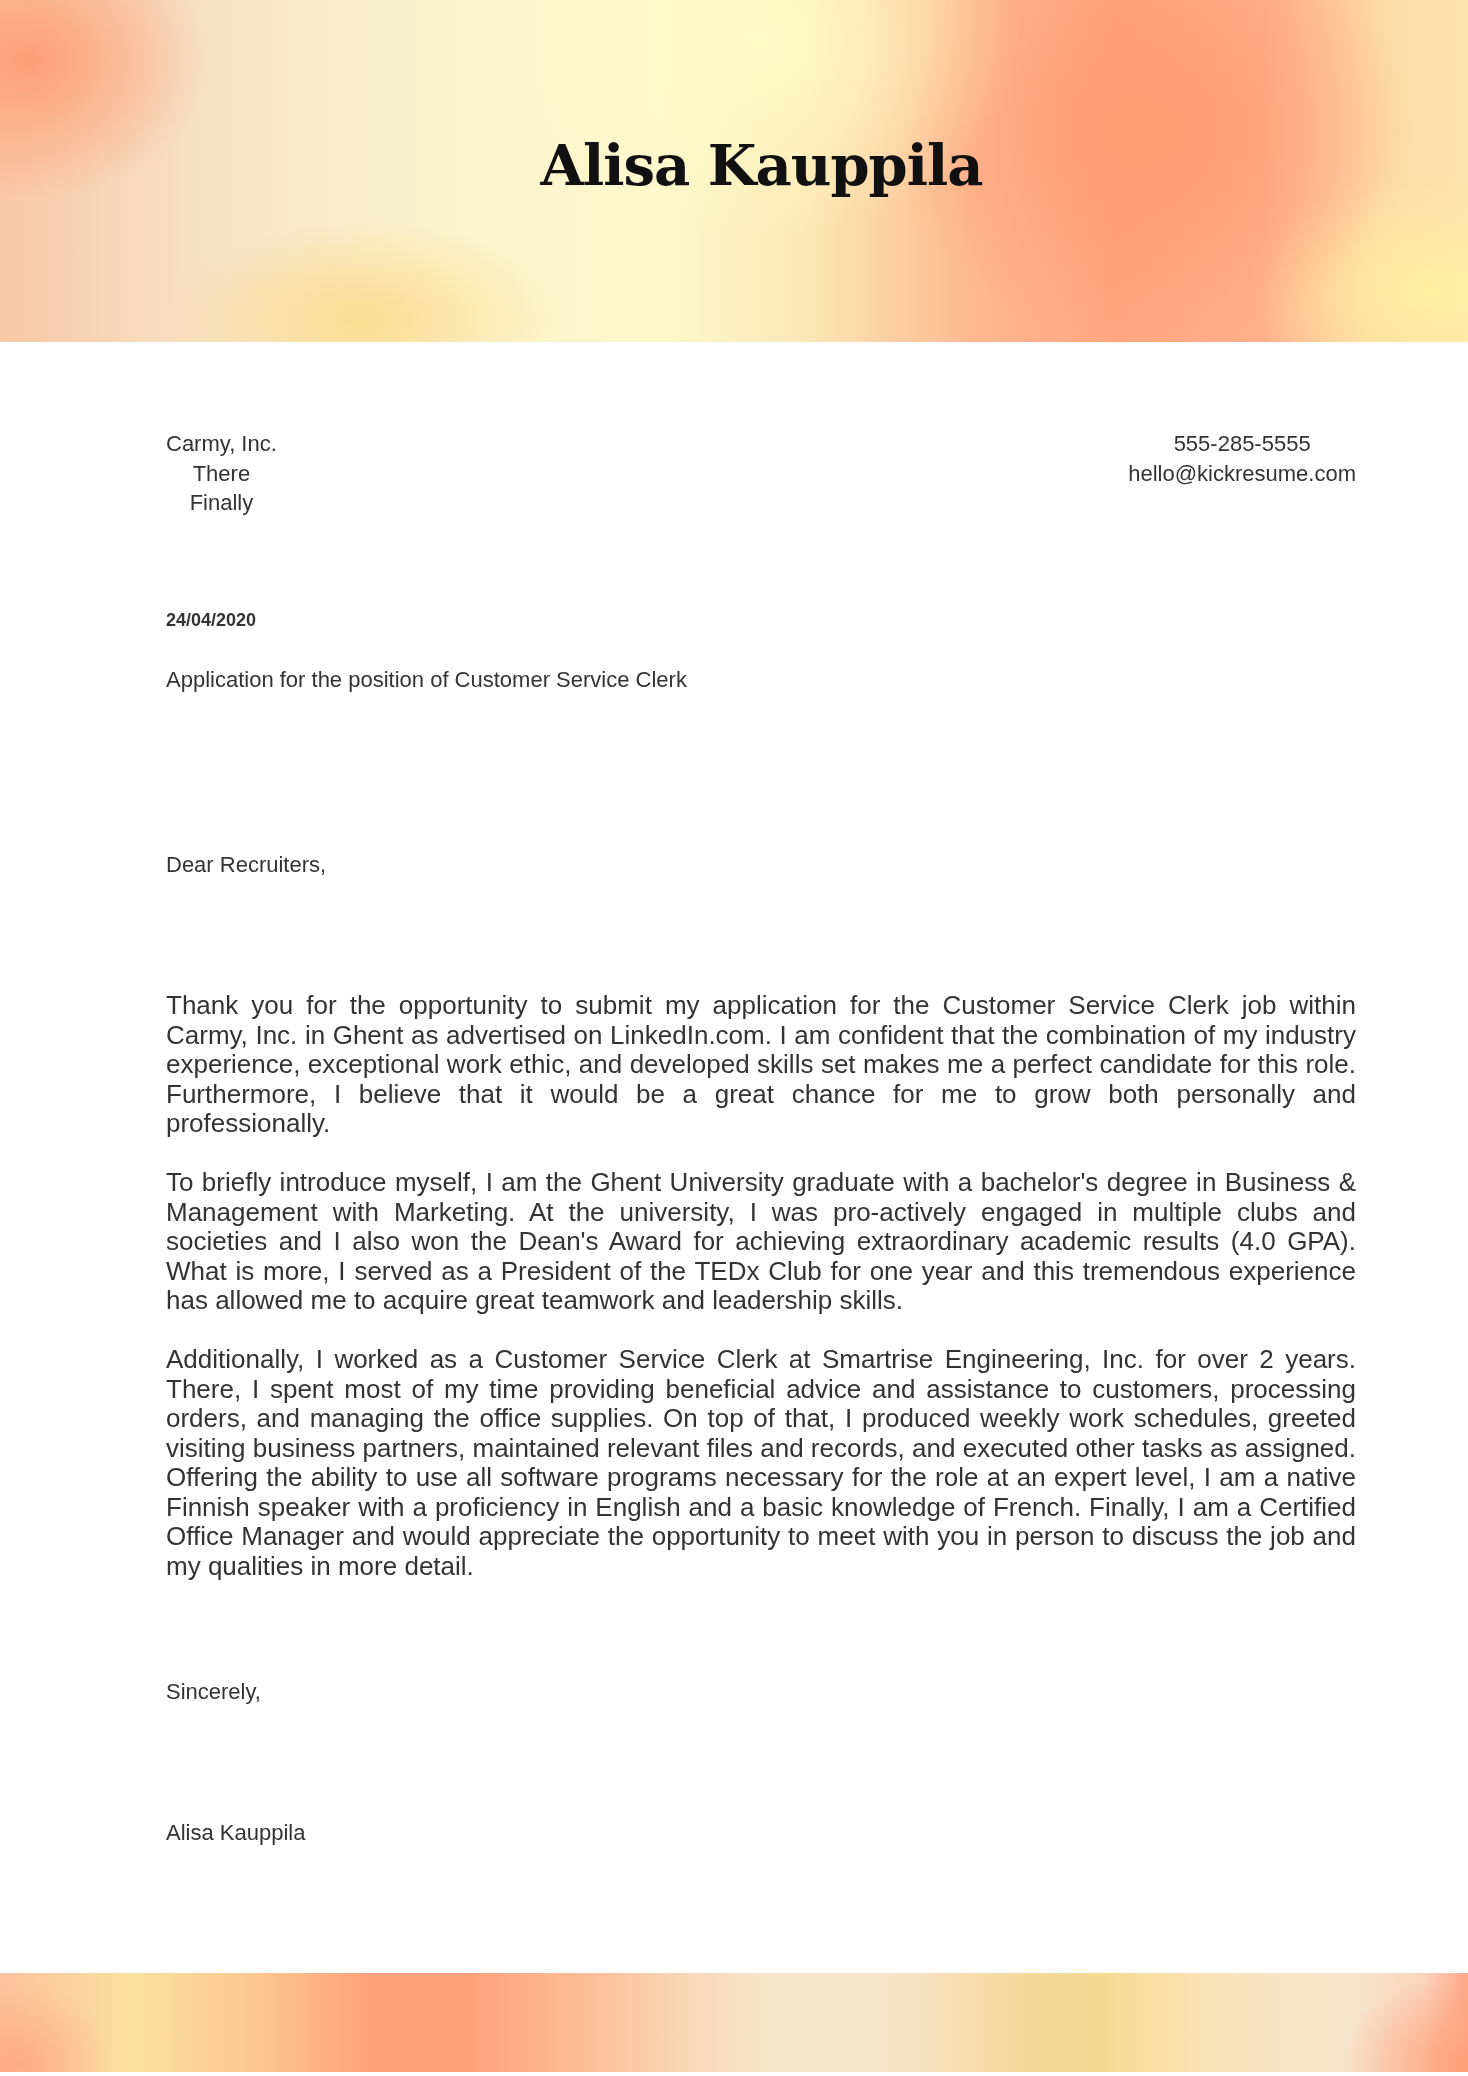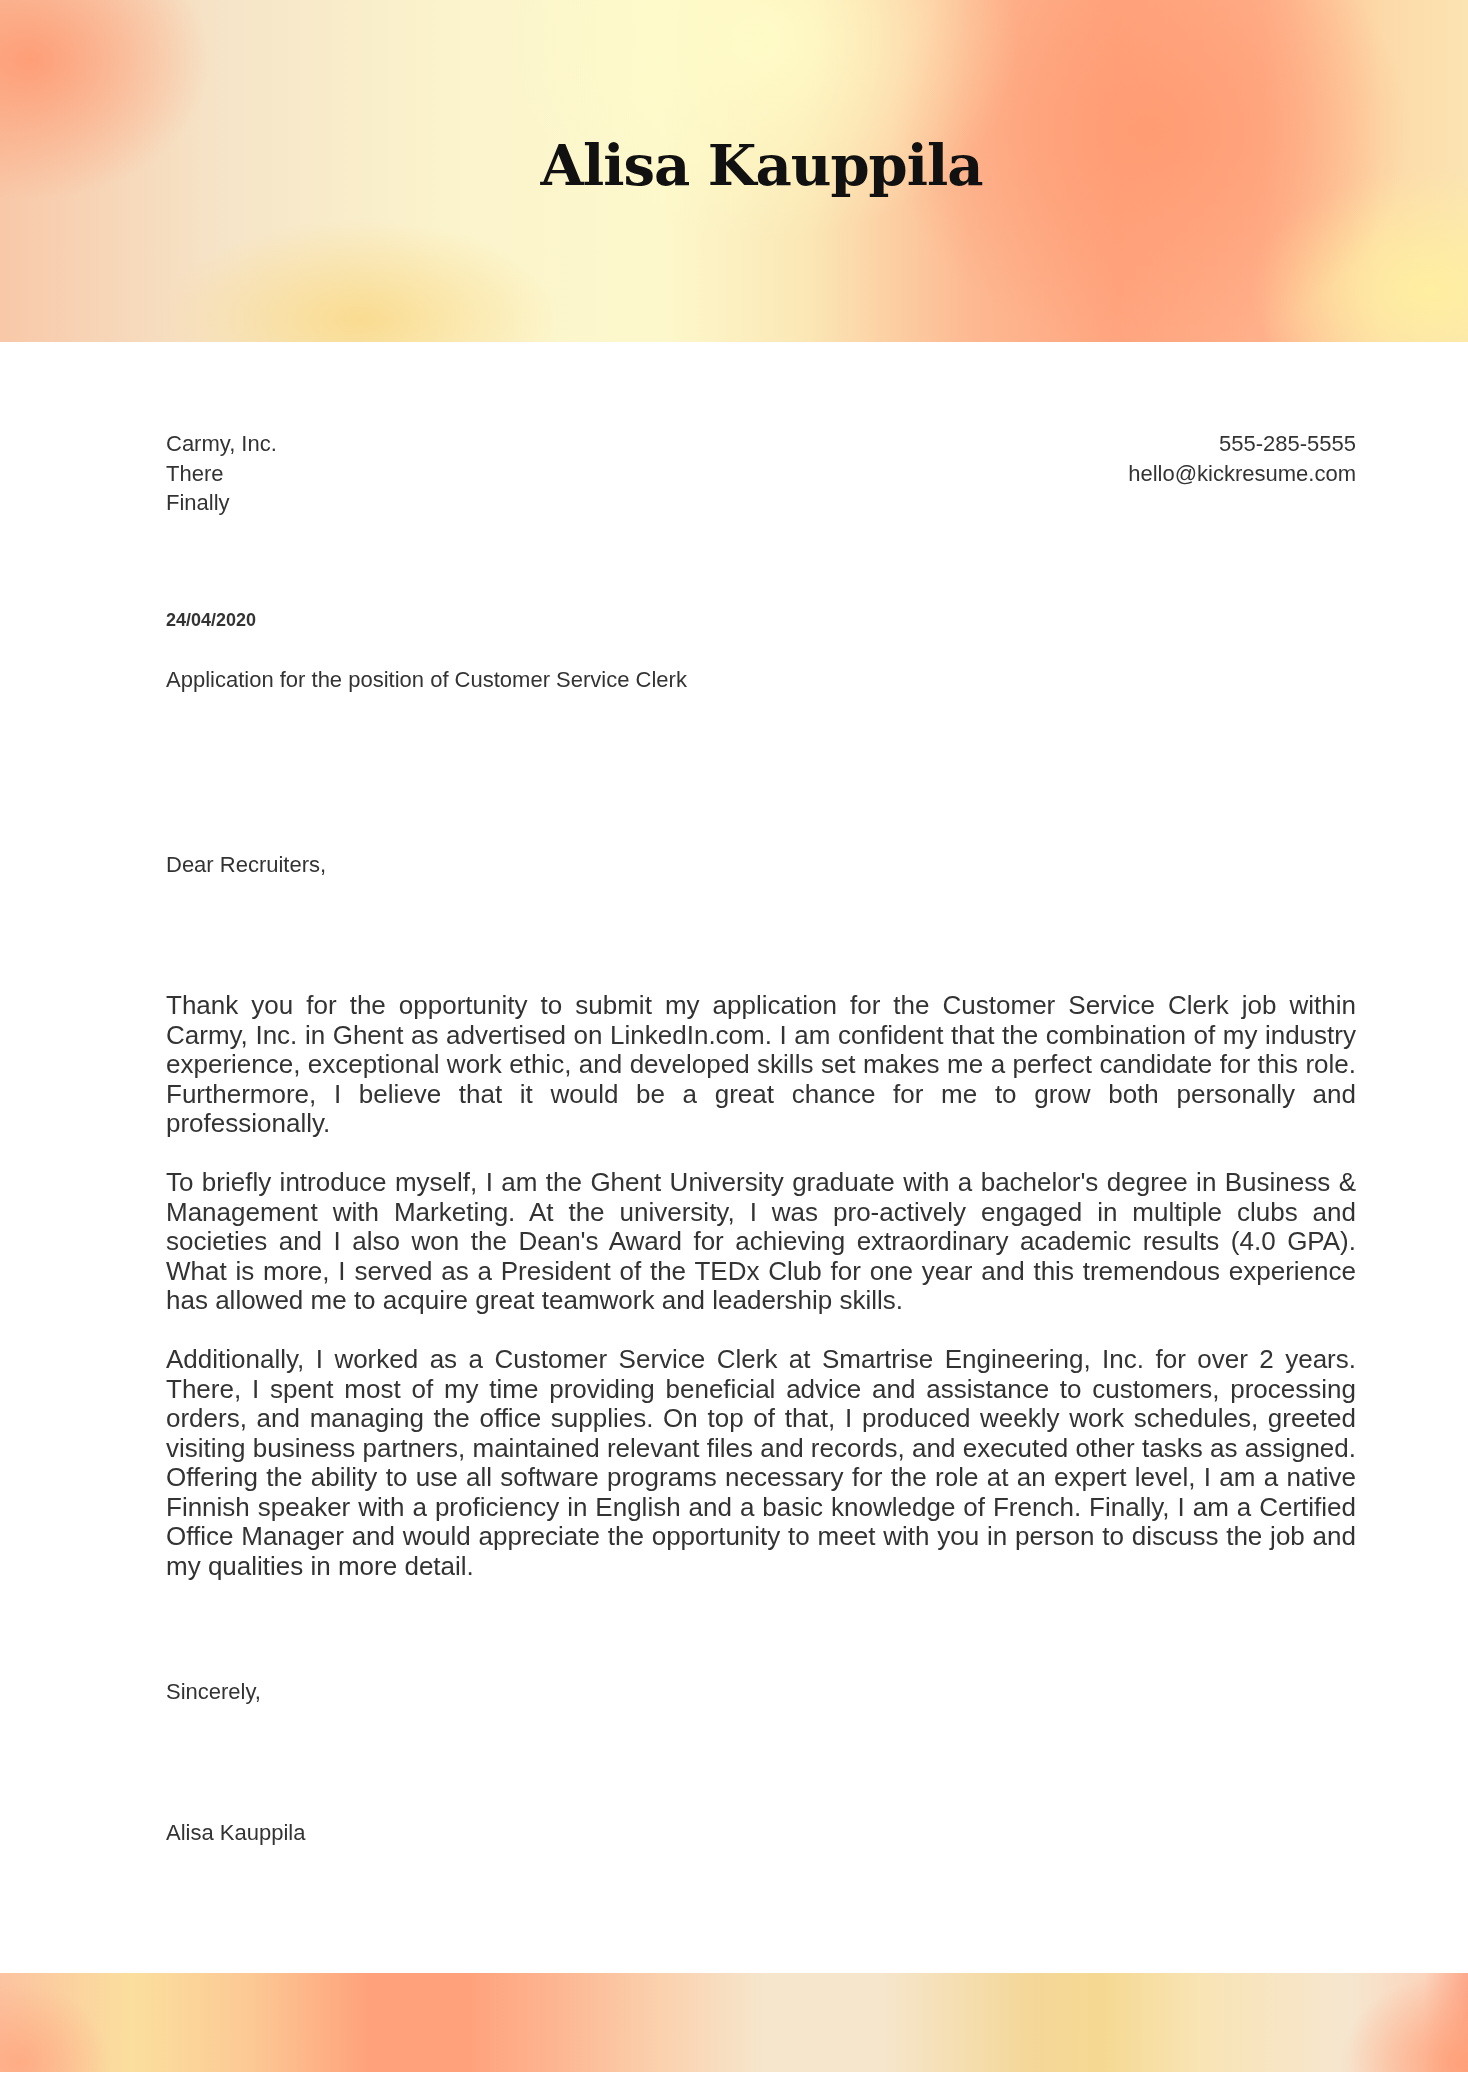--- a/index.html
+++ b/index.html
@@ -38,21 +38,21 @@
       letter-spacing: -1px;
       color: #111111;
       margin: 0;
     }
     .content {
       position: absolute; left: 166px; width: 1190px;
       font-size: 26px; line-height: 29.5px;
     }
     .recipient { position: absolute; left: 166px; top: 429px; font-size: 22px; line-height: 29.5px; }
     .contact { position: absolute; right: 112px; top: 429px; font-size: 22px; line-height: 29.5px; text-align: right; }
-    .line { display: block; white-space: nowrap; }
+    .line { display: block; white-space: nowrap; text-align: center; }
     .date { position: absolute; left: 166px; top: 608px; font-size: 18px; font-weight: bold; line-height: 24px; }
     .subject { position: absolute; left: 166px; top: 637px; font-size: 22px; line-height: 29.5px; margin-top: 28px; }
     .salutation { position: absolute; left: 166px; top: 850px; font-size: 22px; line-height: 29.5px; }
     .body-text { top: 991px; }
     .body-text p {
       margin: 0 0 29.5px 0;
       text-align: justify;
     }
     .closing { position: absolute; left: 166px; top: 1677px; font-size: 22px; line-height: 29.5px; }
     .signature { position: absolute; left: 166px; top: 1818px; font-size: 22px; line-height: 29.5px; }

